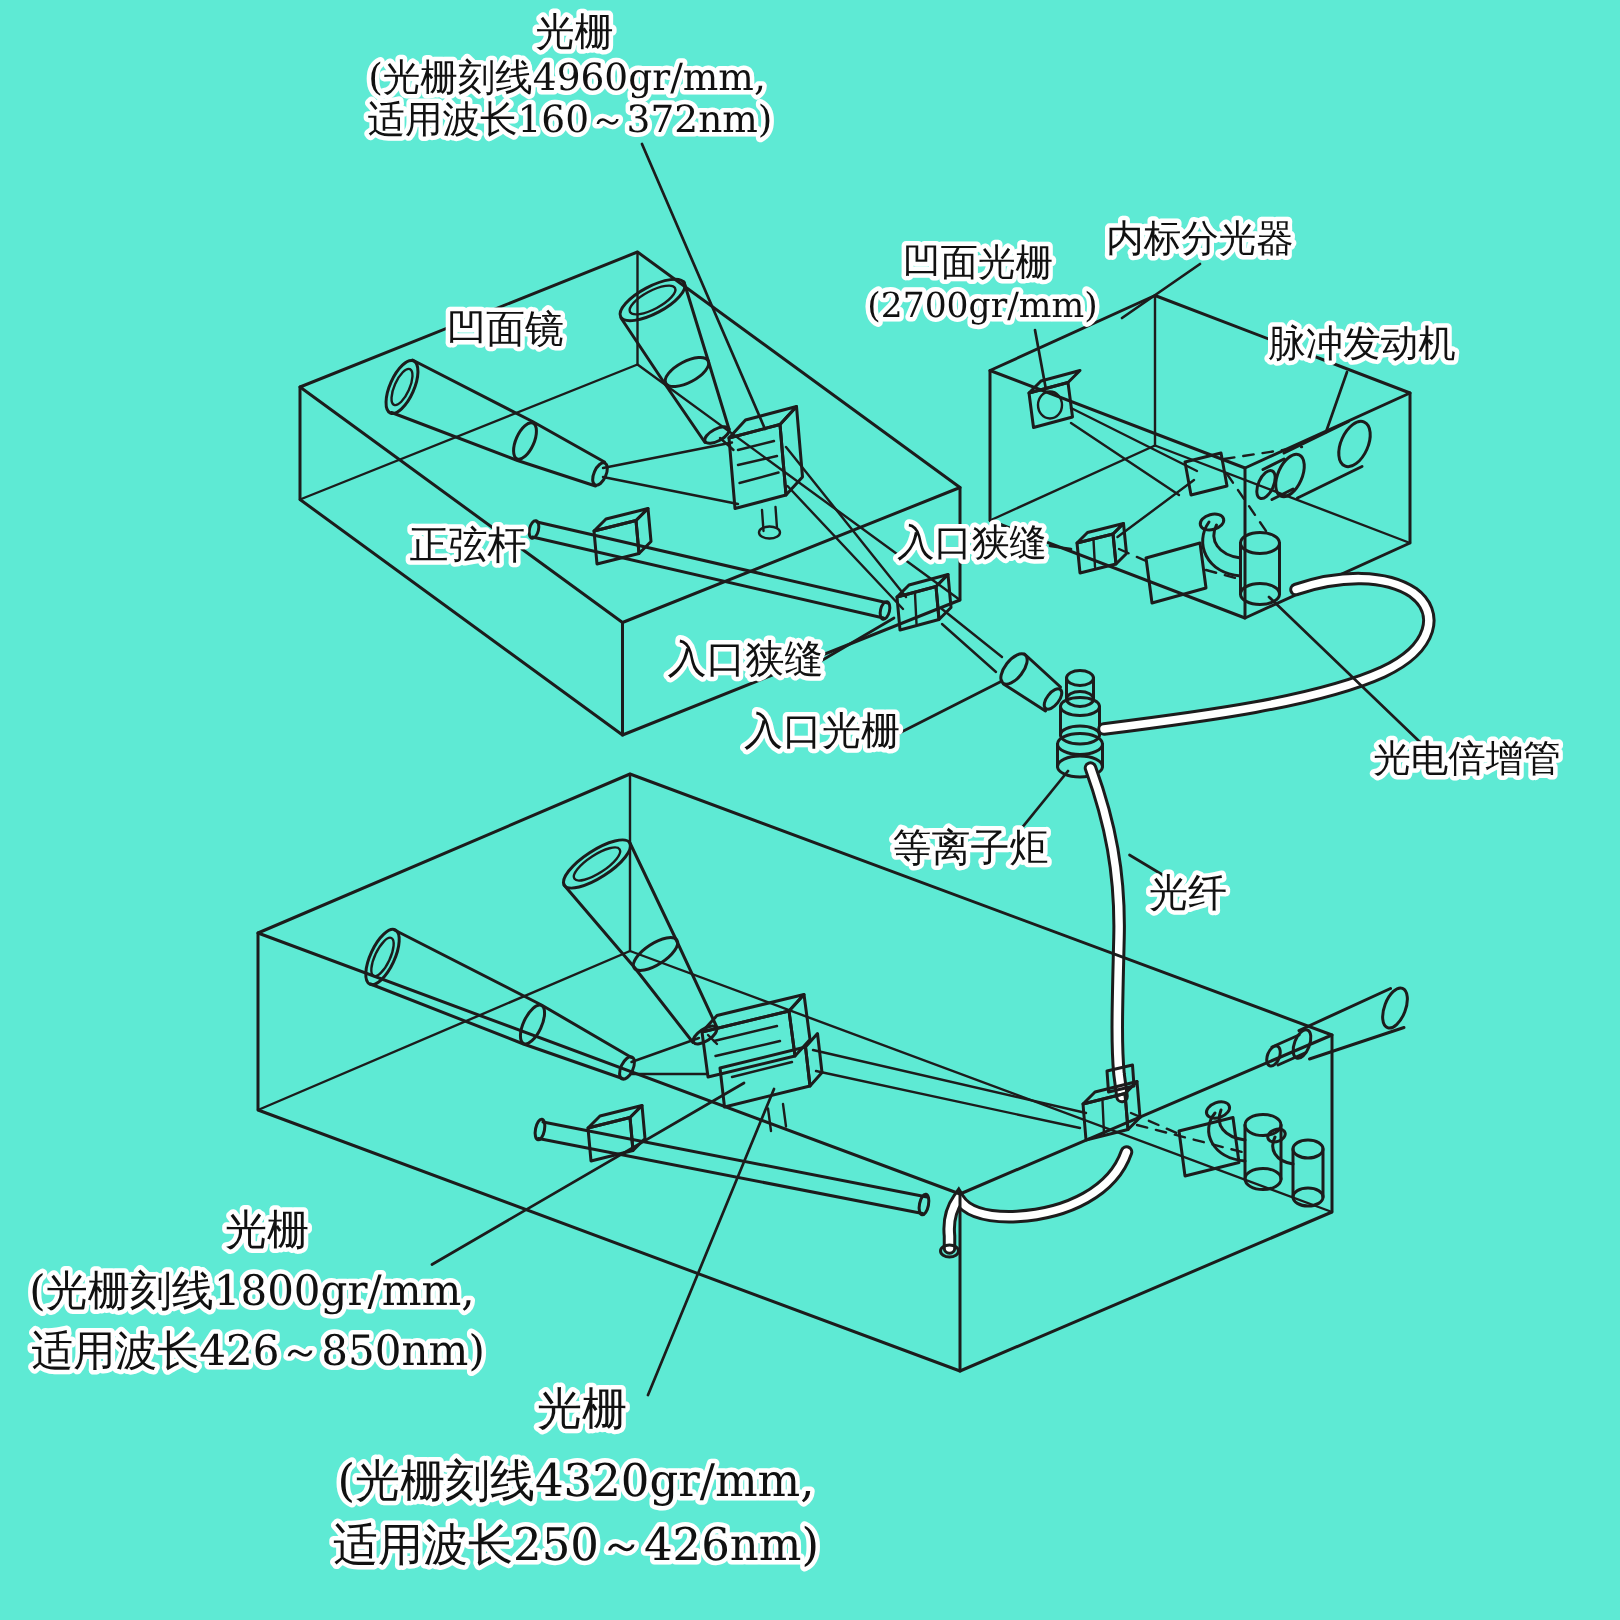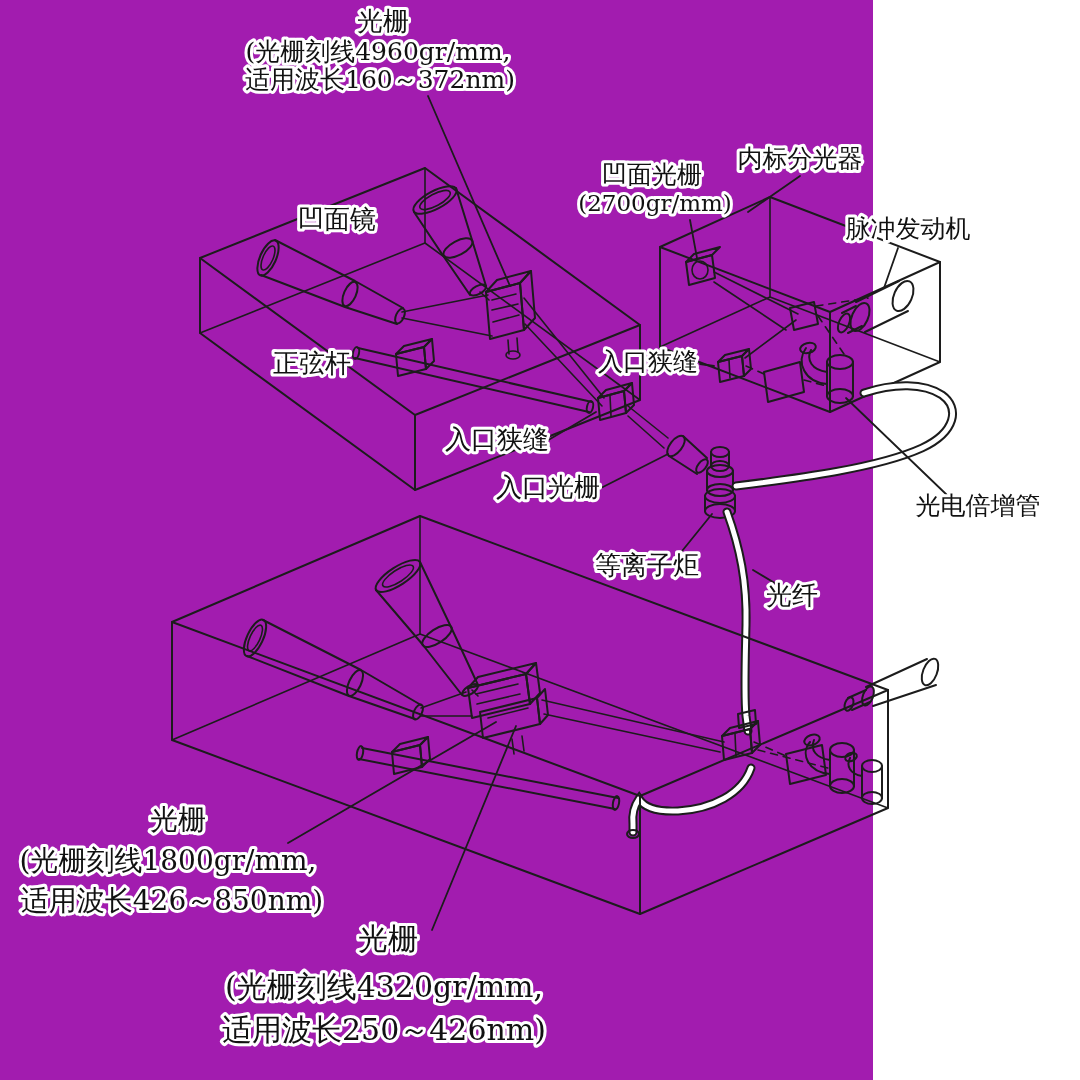--- a/index.html
+++ b/index.html
@@ -5,23 +5,23 @@
   html, body {
     margin: 0;
     padding: 0;
     background: #ffffff;
     width: 1080px;
     height: 1080px;
     overflow: hidden;
   }
   .stage {
     position: relative;
-    width: 873px;
+    width: 1080px;
     height: 1080px;
-    background: #a21caf;
+    background: #5eead4;
   }
   svg { display: block; }
   .ln {
     fill: none;
     stroke: #1c1c1c;
     stroke-width: 2;
     stroke-linecap: round;
     stroke-linejoin: round;
   }
   .thin { stroke-width: 1.6; }

